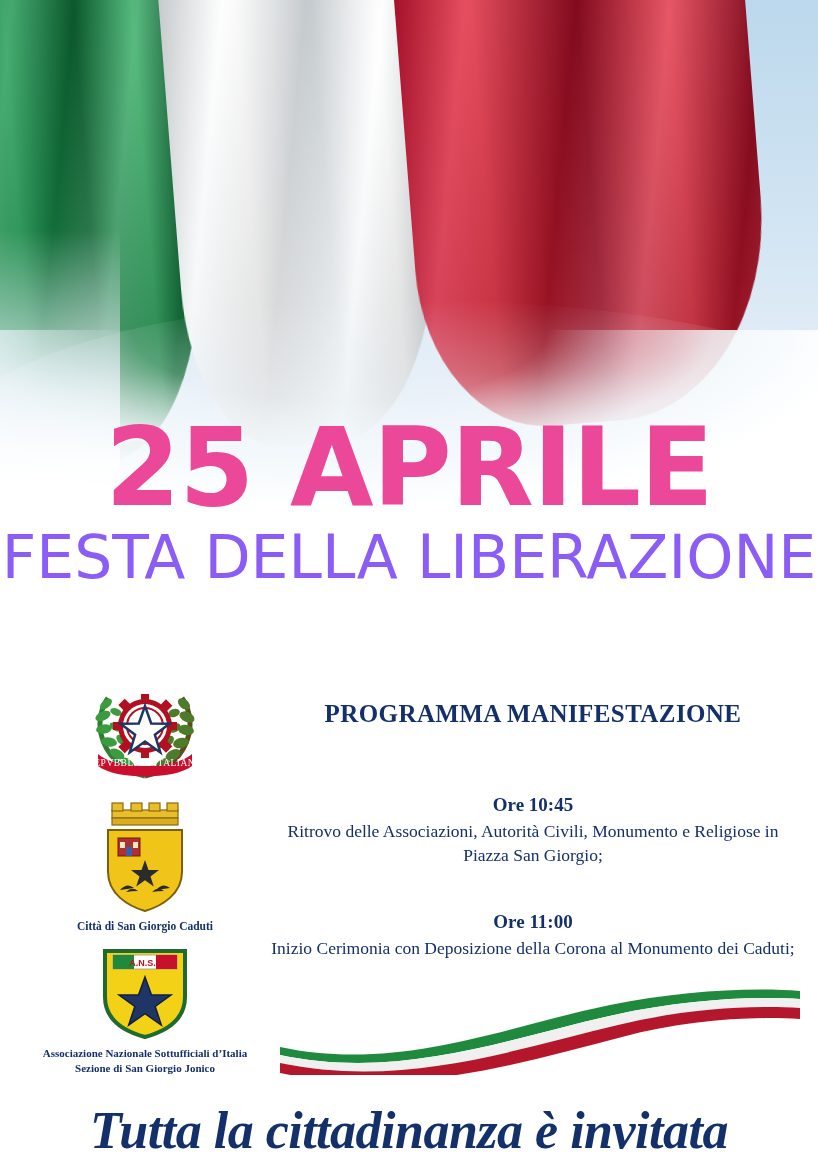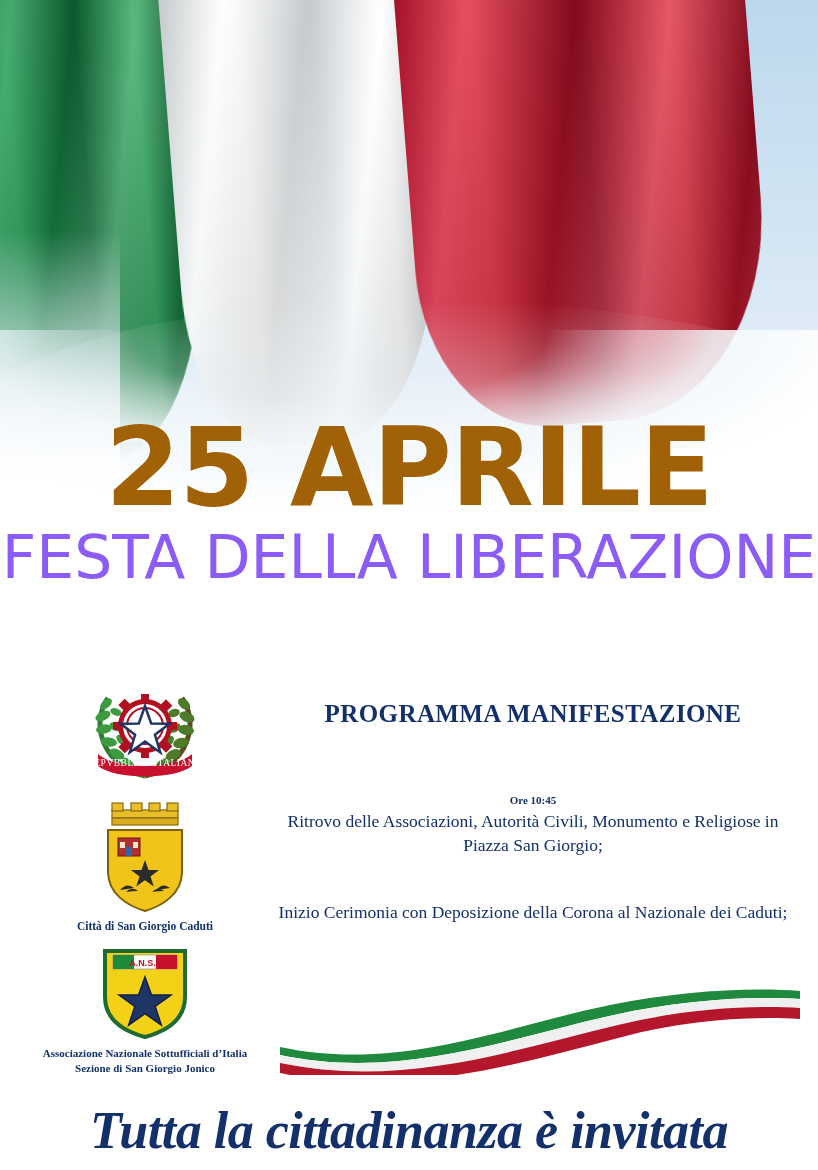--- a/index.html
+++ b/index.html
@@ -91,21 +91,21 @@
     width: 818px;
     text-align: center;
     z-index: 5;
   }
   .title-main {
     font-family: "DejaVu Sans", sans-serif;
     font-weight: bold;
     font-size: 108px;
     line-height: 0.98;
     letter-spacing: -1px;
-    color: #a16207;
+    color: #ec4899;
     text-shadow: 0 2px 3px rgba(255,255,255,0.65);
     margin: 0;
   }
   .title-sub {
     font-family: "DejaVu Sans", sans-serif;
     font-weight: normal;
     font-size: 60px;
     line-height: 1;
     letter-spacing: 0px;
     color: #8b5cf6;
@@ -154,21 +154,21 @@
     font-weight: bold;
     font-size: 25px;
     letter-spacing: 0.4px;
     color: #14306b;
     margin: 0 0 66px 0;
   }
   .slot { margin-bottom: 44px; }
   .slot-time {
     font-family: "Liberation Serif", serif;
     font-weight: bold;
-    font-size: 11px;
+    font-size: 19px;
     color: #14306b;
     margin: 0 0 4px 0;
   }
   .slot-text {
     font-family: "Liberation Serif", serif;
     font-size: 17.5px;
     color: #14306b;
     line-height: 1.35;
     margin: 0;
   }
@@ -321,21 +321,22 @@
 
   <div class="program">
     <h3 class="program-title">PROGRAMMA MANIFESTAZIONE</h3>
 
     <div class="slot">
       <p class="slot-time">Ore 10:45</p>
       <p class="slot-text">Ritrovo delle Associazioni, Autorità Civili, Monumento e Religiose in Piazza San Giorgio;</p>
     </div>
 
     <div class="slot">
-      <p class="slot-text">Inizio Cerimonia con Deposizione della Corona al Nazionale dei Caduti;</p>
+      <p class="slot-time">Ore 11:00</p>
+      <p class="slot-text">Inizio Cerimonia con Deposizione della Corona al Monumento dei Caduti;</p>
     </div>
   </div>
 
   <div class="swoosh">
     <svg width="520" height="90" viewBox="0 0 520 90" xmlns="http://www.w3.org/2000/svg">
       <path d="M0 62 C120 88 230 40 330 20 C400 6 470 2 520 6 L520 14 C470 11 402 15 334 30 C232 52 122 96 0 70 Z" fill="#1f8a3d"></path>
       <path d="M0 70 C122 96 232 52 334 30 C402 15 470 11 520 14 L520 23 C470 20 404 24 338 40 C236 64 124 104 0 78 Z" fill="#f0f0f0"></path>
       <path d="M0 78 C124 104 236 64 338 40 C404 24 470 20 520 23 L520 34 C470 31 406 35 342 52 C240 78 126 114 0 88 Z" fill="#b4172c"></path>
     </svg>
   </div>

